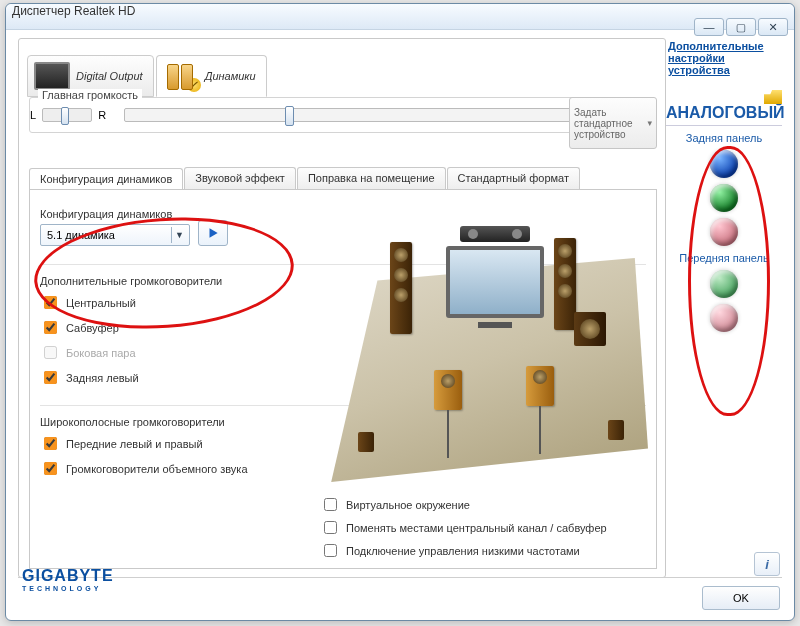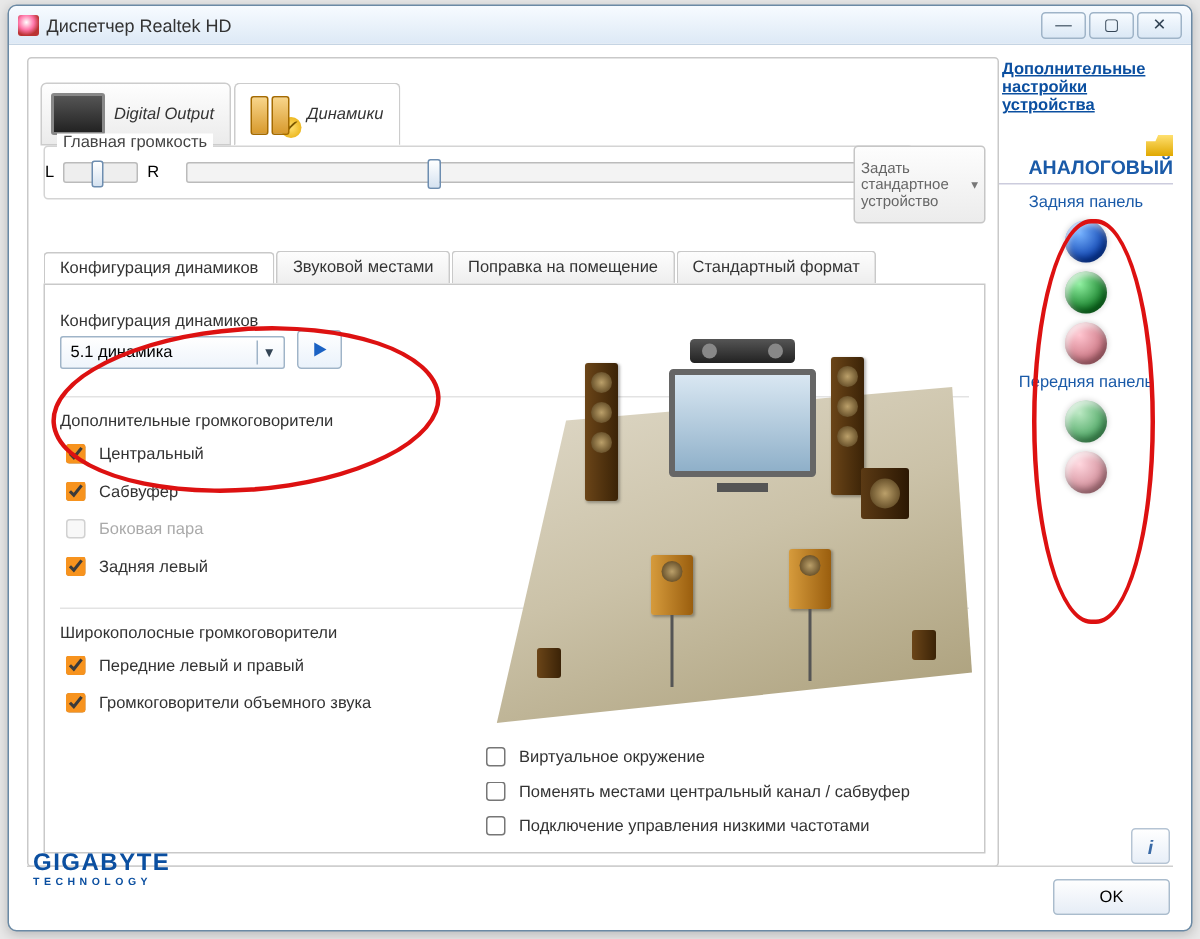--- a/index.html
+++ b/index.html
@@ -5,22 +5,22 @@
   * { box-sizing: border-box; font-family: "Segoe UI", Tahoma, sans-serif; }
   body { margin: 0; background: #e8e8e8; width: 800px; height: 626px; overflow: hidden;}
   .window {
     position: absolute; left: 5px; top: 3px; width: 790px; height: 618px;
     background: #fff; border: 1px solid #6b8aa5; border-radius: 6px;
     box-shadow: 0 2px 8px rgba(0,0,0,.2);
   }
   .titlebar {
     height: 26px; background: linear-gradient(#f7fbff,#dde9f6);
     border-bottom: 1px solid #c5d4e3; border-radius: 6px 6px 0 0;
-    display: flex; align-items: center; padding: 0 6px;
-    font-size: 12px; color: #333;
+    display: flex; padding: 0 6px;
+    font-size: 12px; color: #333; flex-direction: column;
   }
   .titlebar .icon { width: 14px; height: 14px; margin-right: 5px;
     background: radial-gradient(circle at 40% 35%, #fff, #f7a 40%, #b33 70%);
     border-radius: 2px; }
   .titlebar .winbtns { margin-left: auto; display: flex; gap: 2px; }
   .winbtn { width: 30px; height: 18px; border: 1px solid #9fb4c8;
     border-radius: 3px; background: linear-gradient(#f7fbff,#dbe8f5);
     font-size: 11px; display:flex; align-items:center; justify-content:center;
     color:#345; cursor: default;}
   .body { position:relative; padding: 6px; height: calc(100% - 26px); }
@@ -151,21 +151,21 @@
   .rear{ position:absolute; width:16px; height:20px;
     background:linear-gradient(90deg,#6b4518,#3b2307); border-radius:2px;}
   
   .advlink{
     position:absolute; right:14px; top:10px; width:112px; font-size:11px;
     color:#0b4fa0; text-decoration:underline; font-weight:bold; text-align:left;
   }
   .analog{
     position:absolute; right:12px; top:74px; width:116px; height:360px;
   }
-  .analogTitle{ font-size:13px; font-weight:bold; color:#1a5aa8; text-align:right;
+  .analogTitle{ font-size:16px; font-weight:bold; color:#1a5aa8; text-align:center;
     border-bottom:1px solid #ccd; padding-bottom:3px; margin-bottom:6px;}
   .analog .folder{ position:absolute; right:0; top:-14px; width:18px; height:14px;
     background:linear-gradient(#ffe070,#e0a800); clip-path:polygon(0 30%,35% 30%,45% 0,100% 0,100% 100%,0 100%);}
   .panelLbl{ font-size:11px; color:#1a5aa8; text-align:center; margin:6px 0 4px;}
   .jack{
     width:28px; height:28px; border-radius:50%; margin:6px auto;
     box-shadow: inset -2px -3px 5px rgba(0,0,0,.35), inset 2px 3px 4px rgba(255,255,255,.7),
                 0 0 4px rgba(0,0,0,.2);
   }
   .jack.blue{ background:radial-gradient(circle at 35% 30%,#77b3ff,#0a3fae 70%);}
@@ -252,21 +252,21 @@
           <div>Задать</div>
           <div>стандартное</div>
           <div>устройство</div>
         </div>
         <span class="chev">▾</span>
       </div>
 
       <div class="tabs">
         <div class="tabstrip">
           <div class="stab active">Конфигурация динамиков</div>
-          <div class="stab">Звуковой местами</div>
+          <div class="stab">Звуковой эффект</div>
           <div class="stab">Поправка на помещение</div>
           <div class="stab">Стандартный формат</div>
         </div>
         <div class="tabpage">
 
           <div class="cfgLabel">Конфигурация динамиков</div>
           <div style="display:flex;align-items:flex-end;">
             <div class="combo">
               <span>5.1 динамика</span>
               <span class="arrow">▼</span>

